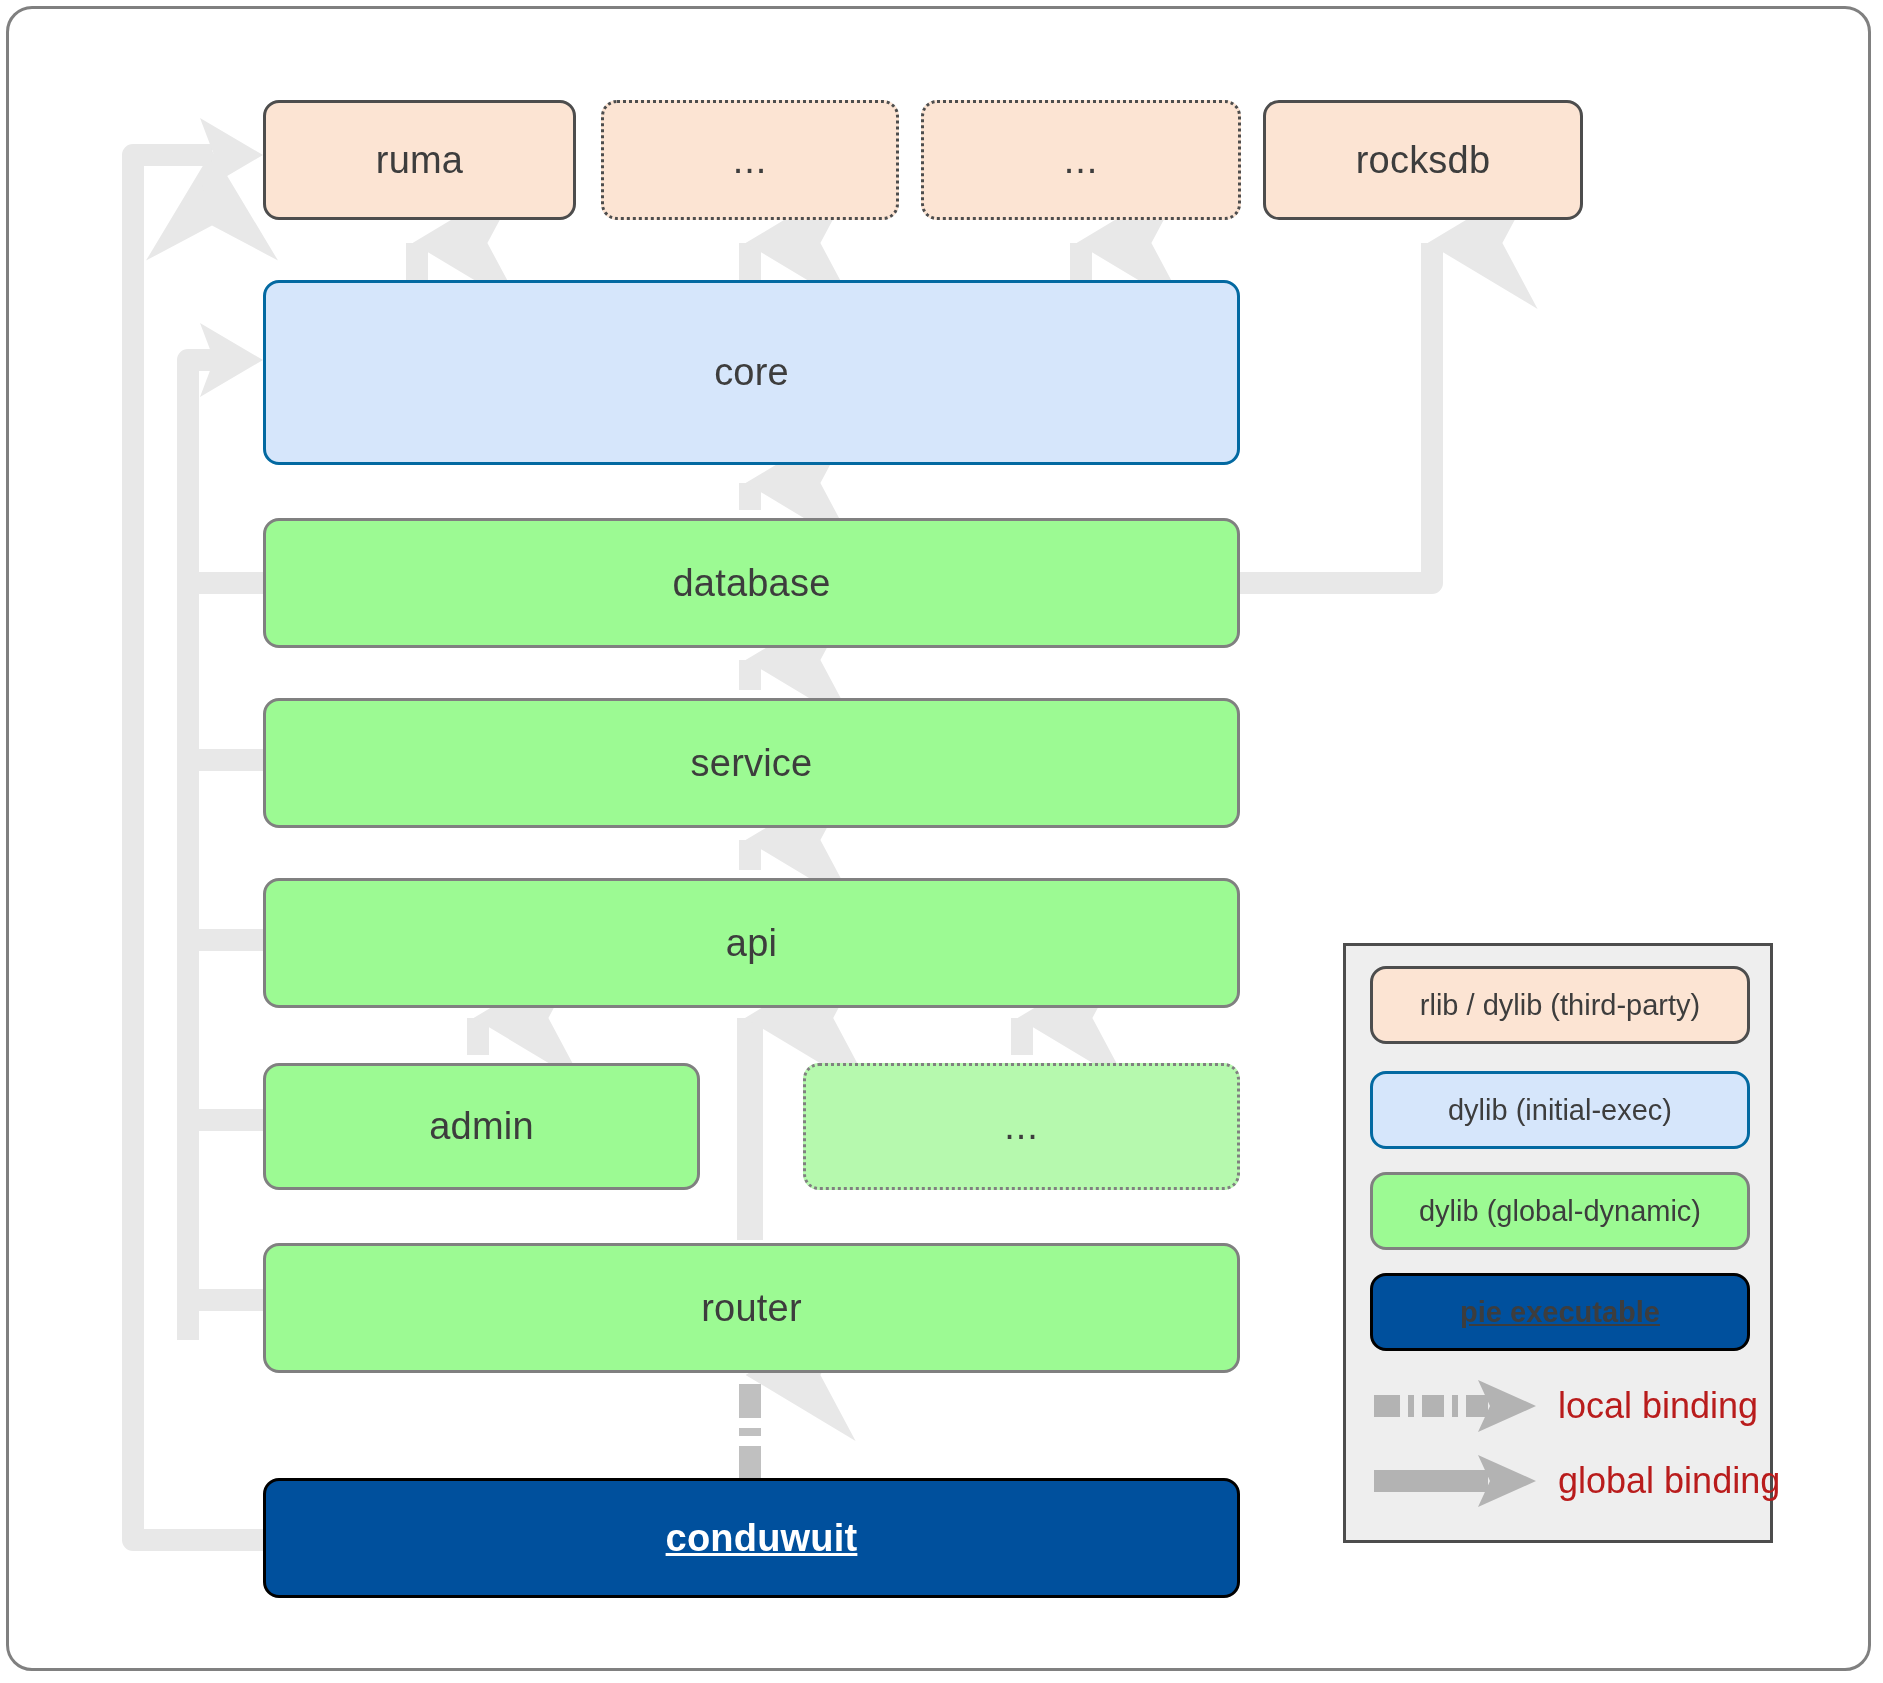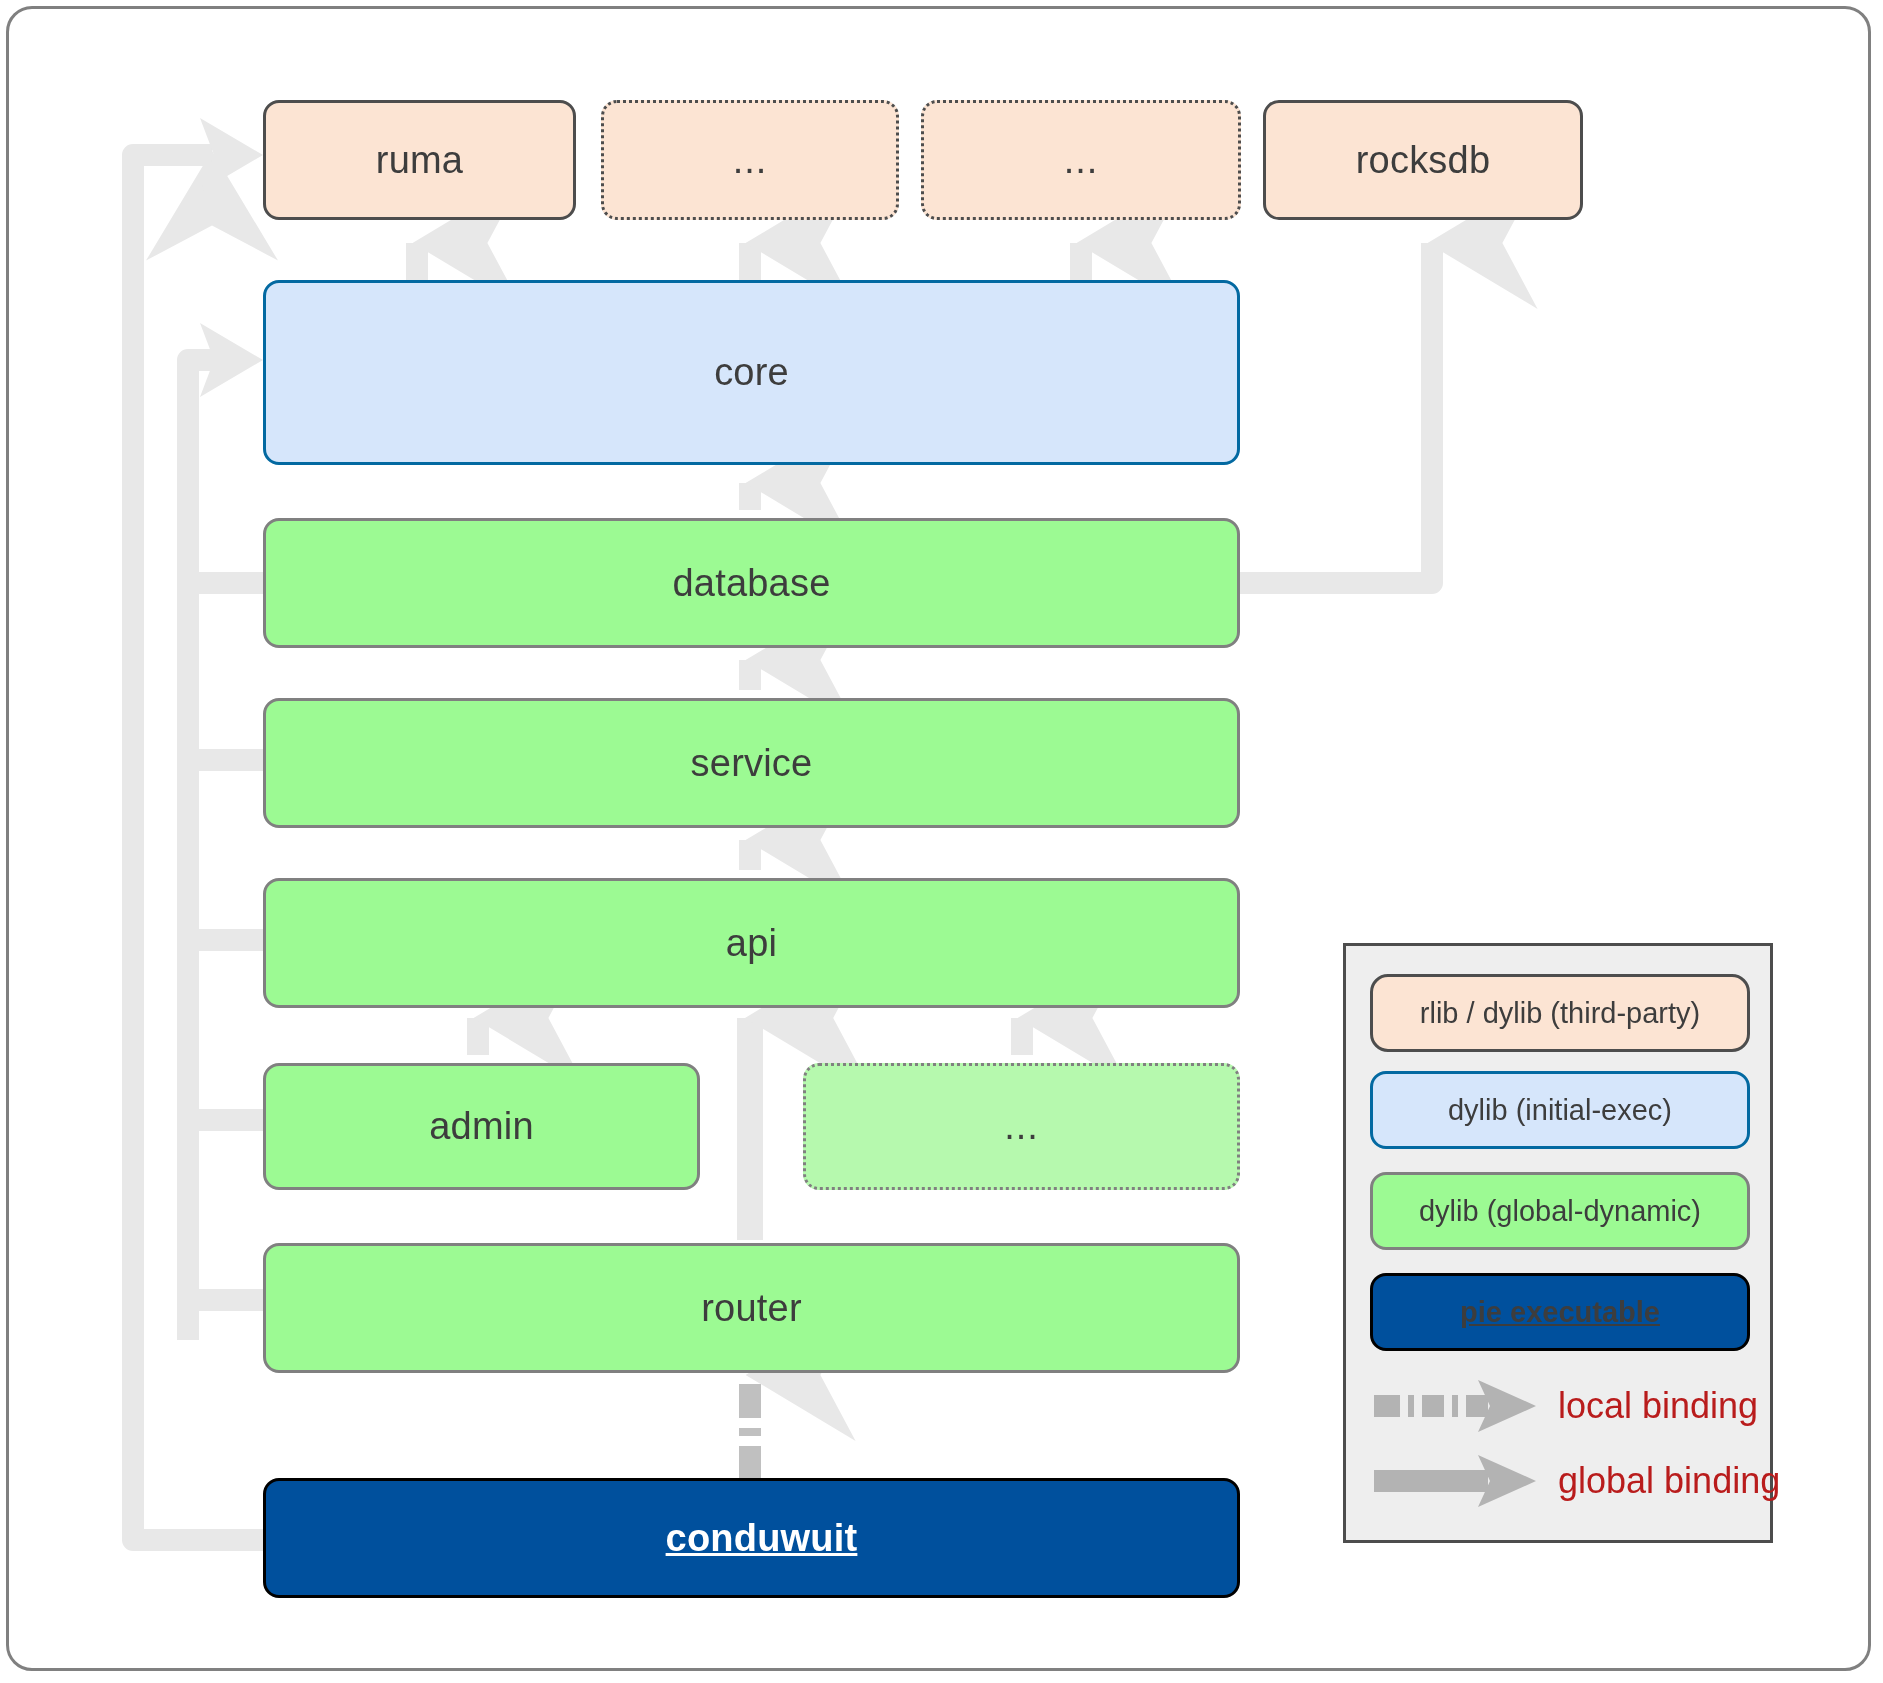--- a/index.html
+++ b/index.html
@@ -235,21 +235,21 @@
   <div class="node n-global" style="left:263px; top:1243px; width:977px; height:130px;">
     <span>router</span>
   </div>
 
   <div class="node n-pie" style="left:263px; top:1478px; width:977px; height:120px;padding-left:20px;">
     <span>conduwuit</span>
   </div>
 
   <div id="legend">
 
-    <div class="legend-swatch n-third" style="top:28px;border-radius:18px;">
+    <div class="legend-swatch n-third" style="top:20px;">
       <span>rlib / dylib (third-party)</span>
     </div>
 
     <div class="legend-swatch n-init" style="top:125px;">
       <span>dylib (initial-exec)</span>
     </div>
 
     <div class="legend-swatch n-global" style="top:226px;">
       <span>dylib (global-dynamic)</span>
     </div>

